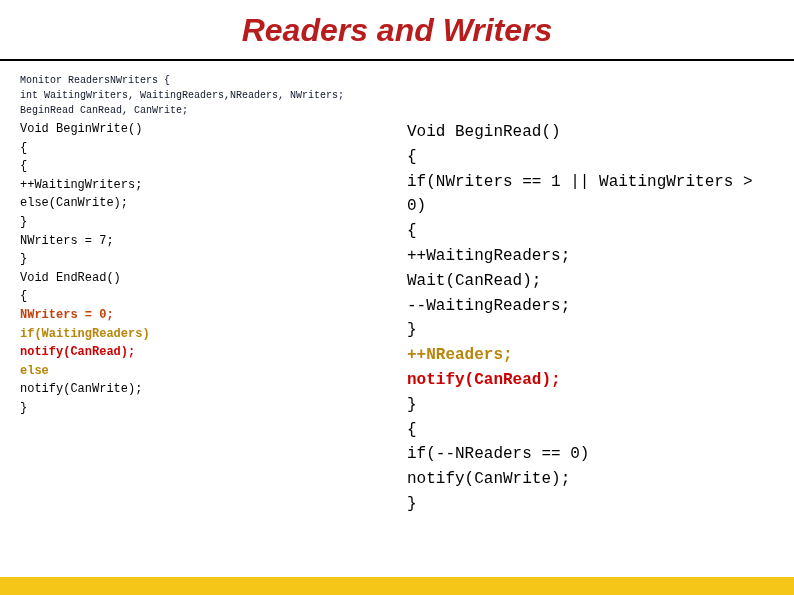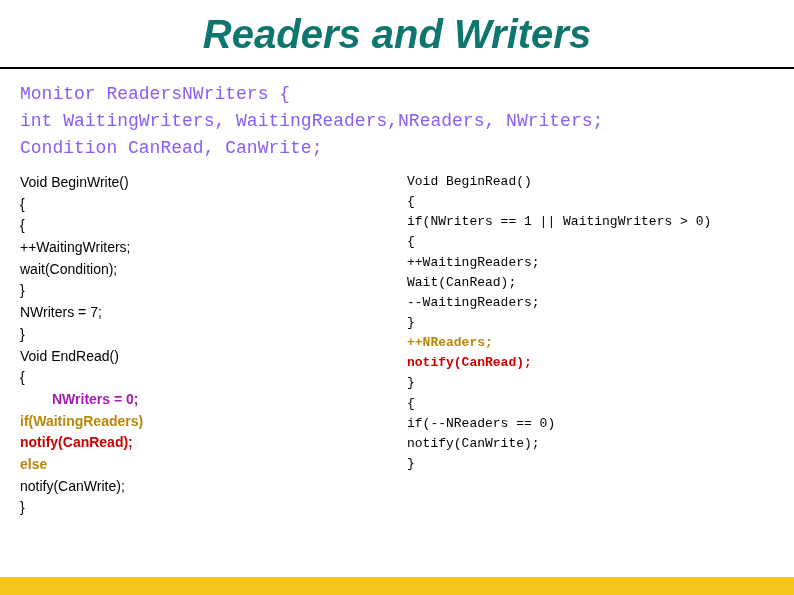--- a/index.html
+++ b/index.html
@@ -10,52 +10,52 @@
       font-family: Arial, sans-serif;
       overflow: hidden;
       position: relative;
     }
     .title-bar {
       text-align: center;
       padding: 12px 0 10px 0;
       border-bottom: 2px solid #000;
     }
     .title {
-      font-size: 40px;
+      font-size: 32px;
       font-weight: bold;
-      color: #0f766e;
+      color: #b91c1c;
       font-style: italic;
     }
     .content-area {
       padding: 12px 20px 8px 20px;
       display: flex;
       flex-direction: column;
     }
     .monitor-header {
       font-family: 'Courier New', Courier, monospace;
-      font-size: 18px;
-      color: #8b5cf6;
-      margin-bottom: 10px;
+      font-size: 10px;
+      color: #0f172a;
+      margin-bottom: 2px;
       line-height: 1.5;
     }
     .columns {
       display: flex;
       gap: 20px;
     }
     .col-left {
       flex: 1;
-      font-family: Liberation Sans, sans-serif;
-      font-size: 14px;
+      font-family: Liberation Mono, monospace;
+      font-size: 12px;
       color: #000;
       line-height: 1.55;
     }
     .col-right {
       flex: 1;
       font-family: 'Courier New', Courier, monospace;
-      font-size: 13px;
+      font-size: 16px;
       color: #000;
       line-height: 1.55;
     }
     .bottom-bar {
       position: absolute;
       bottom: 0;
       left: 0;
       width: 794px;
       height: 18px;
       background: #f5c518;
@@ -65,36 +65,36 @@
 <body>
 
 <div class="title-bar">
   <span class="title">Readers and Writers</span>
 </div>
 
 <div class="content-area">
   <div class="monitor-header">
     <span>Monitor ReadersNWriters {</span><br>
     <span>  int WaitingWriters, WaitingReaders,NReaders, NWriters;</span><br>
-    <span>  Condition CanRead, CanWrite;</span>
+    <span>  BeginRead CanRead, CanWrite;</span>
   </div>
 
   <div class="columns">
     <div class="col-left" id="left-col">
         <div><span>Void BeginWrite()</span></div>
         <div><span>{</span></div>
         <div><span>        {</span></div>
         <div><span>                ++WaitingWriters;</span></div>
-        <div><span>                wait(Condition);</span></div>
+        <div><span>                else(CanWrite);</span></div>
         <div><span>        }</span></div>
         <div><span>        NWriters = 7;</span></div>
         <div><span>}</span></div>
         <div><span>Void EndRead()</span></div>
         <div><span>{</span></div>
-        <div><span style="color: #a21caf; font-weight: bold; margin-left: 32px;">        NWriters = 0;</span></div>
+        <div><span style="color: #c2410c; font-weight: bold;">        NWriters = 0;</span></div>
         <div><span style="color: rgb(184, 134, 11); font-weight: bold; text-align: center;">        if(WaitingReaders)</span></div>
         <div><span style="color: rgb(204, 0, 0); font-weight: bold;">                notify(CanRead);</span></div>
         <div><span style="color: rgb(184, 134, 11); font-weight: bold;">        else</span></div>
         <div><span>                notify(CanWrite);</span></div>
         <div><span>}</span></div>
       </div>
     <div class="col-right" id="right-col">
         <div><span>Void BeginRead()</span></div>
         <div><span>{</span></div>
         <div><span>        if(NWriters == 1 || WaitingWriters &gt; 0)</span></div>

